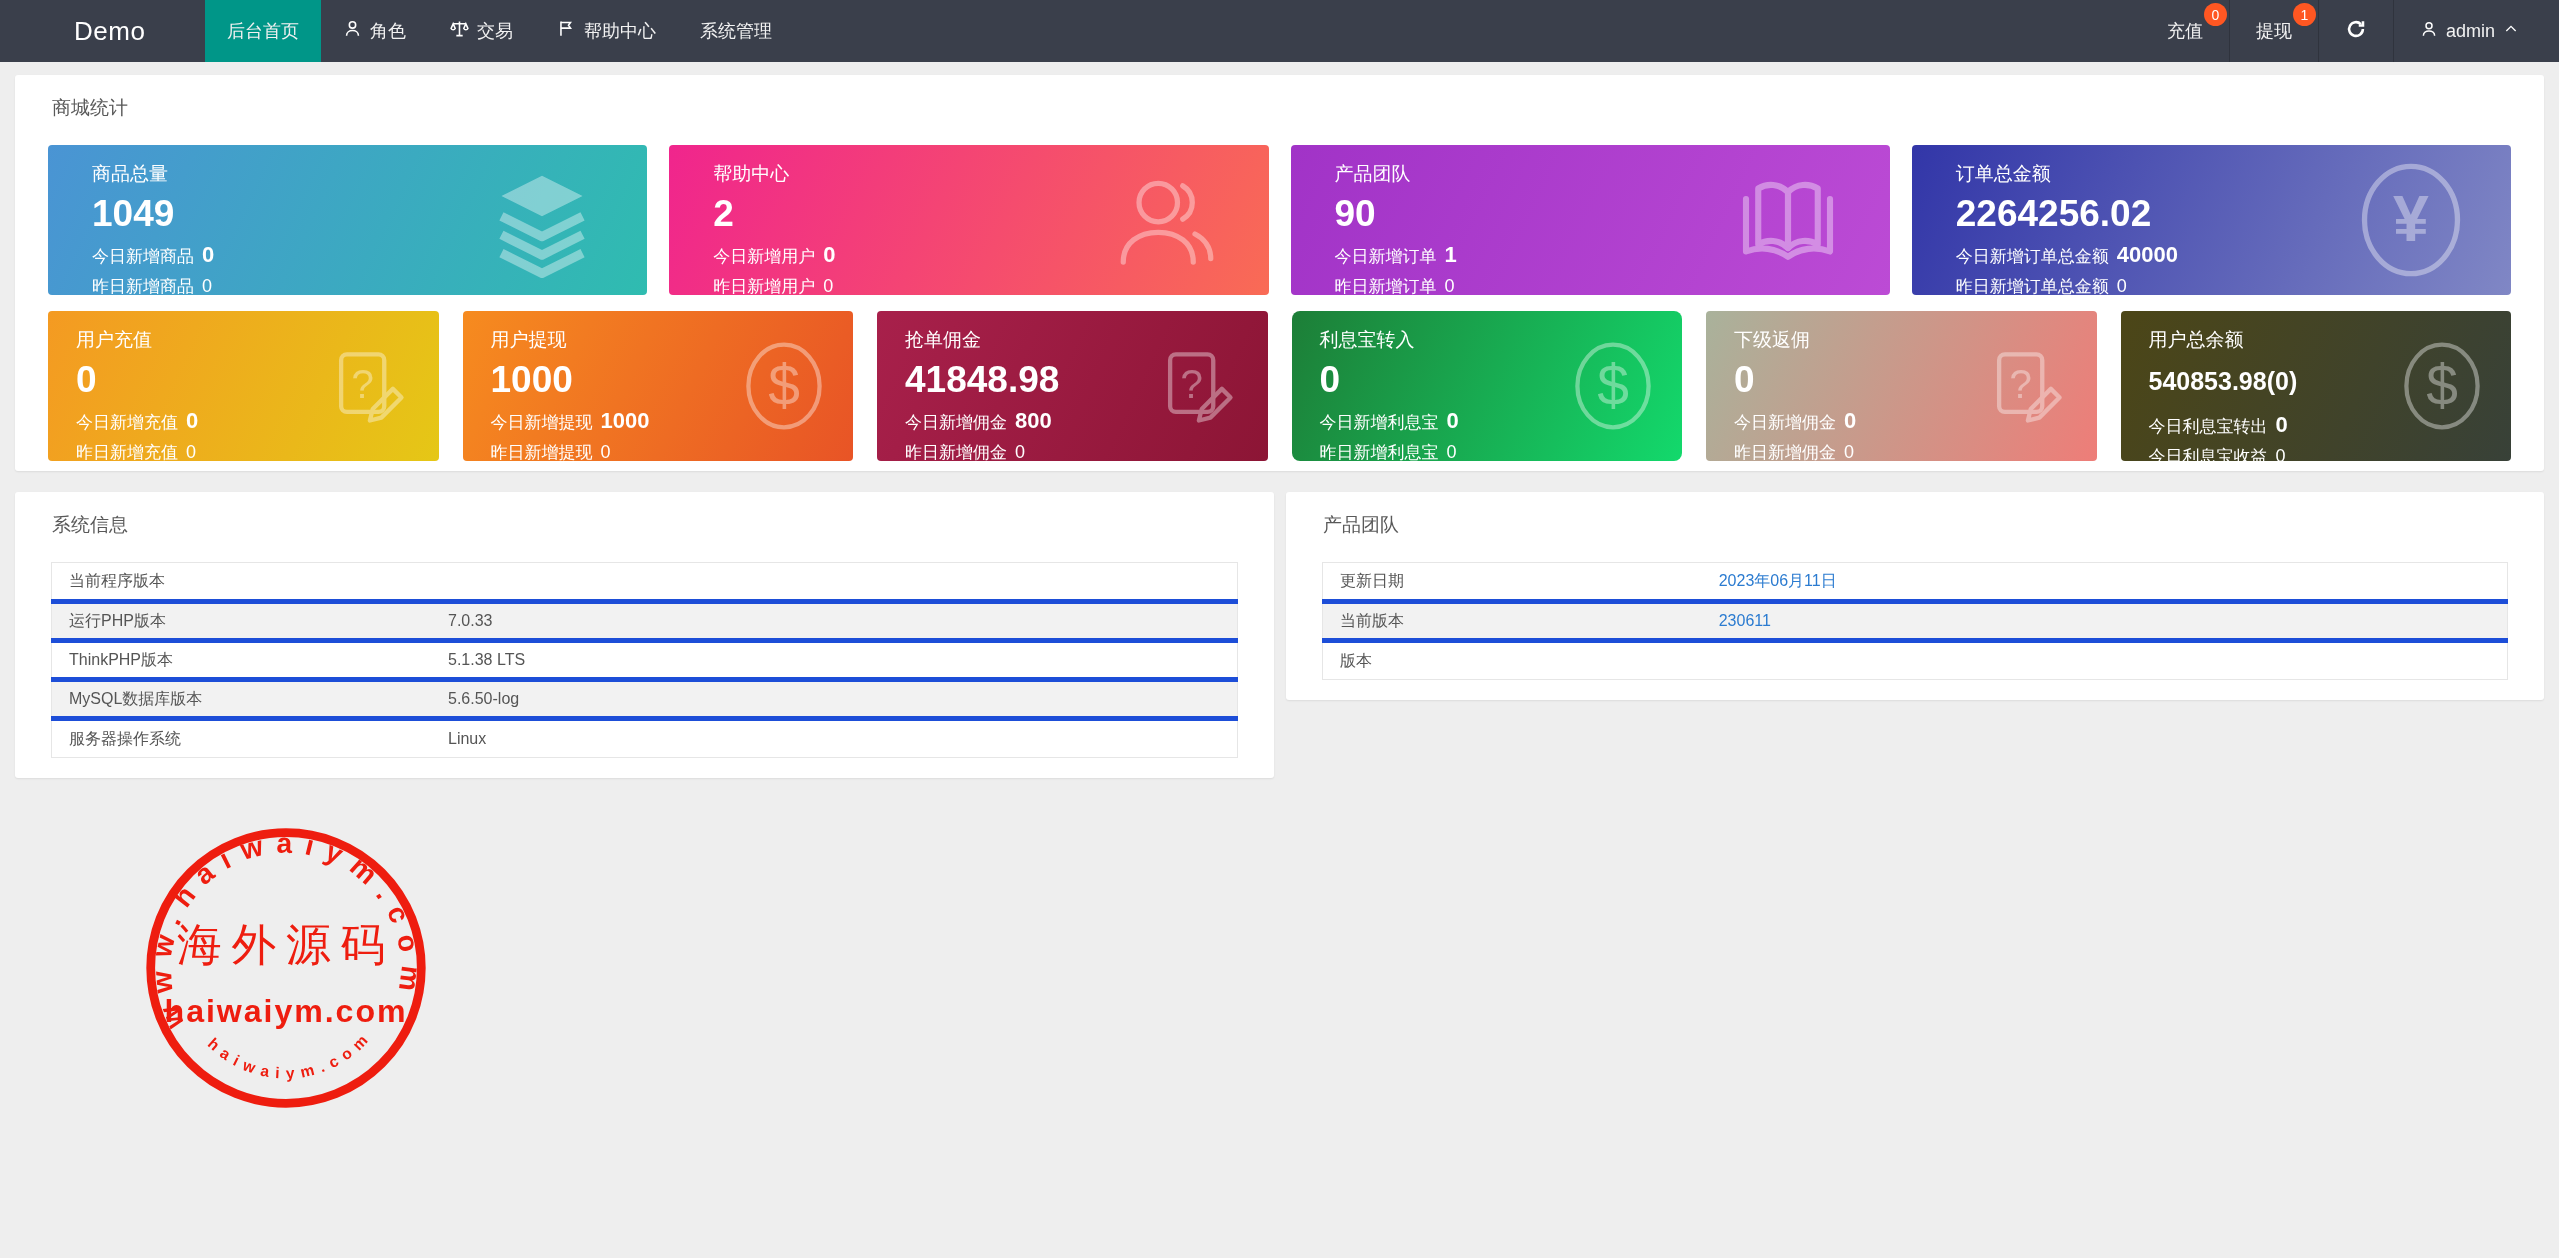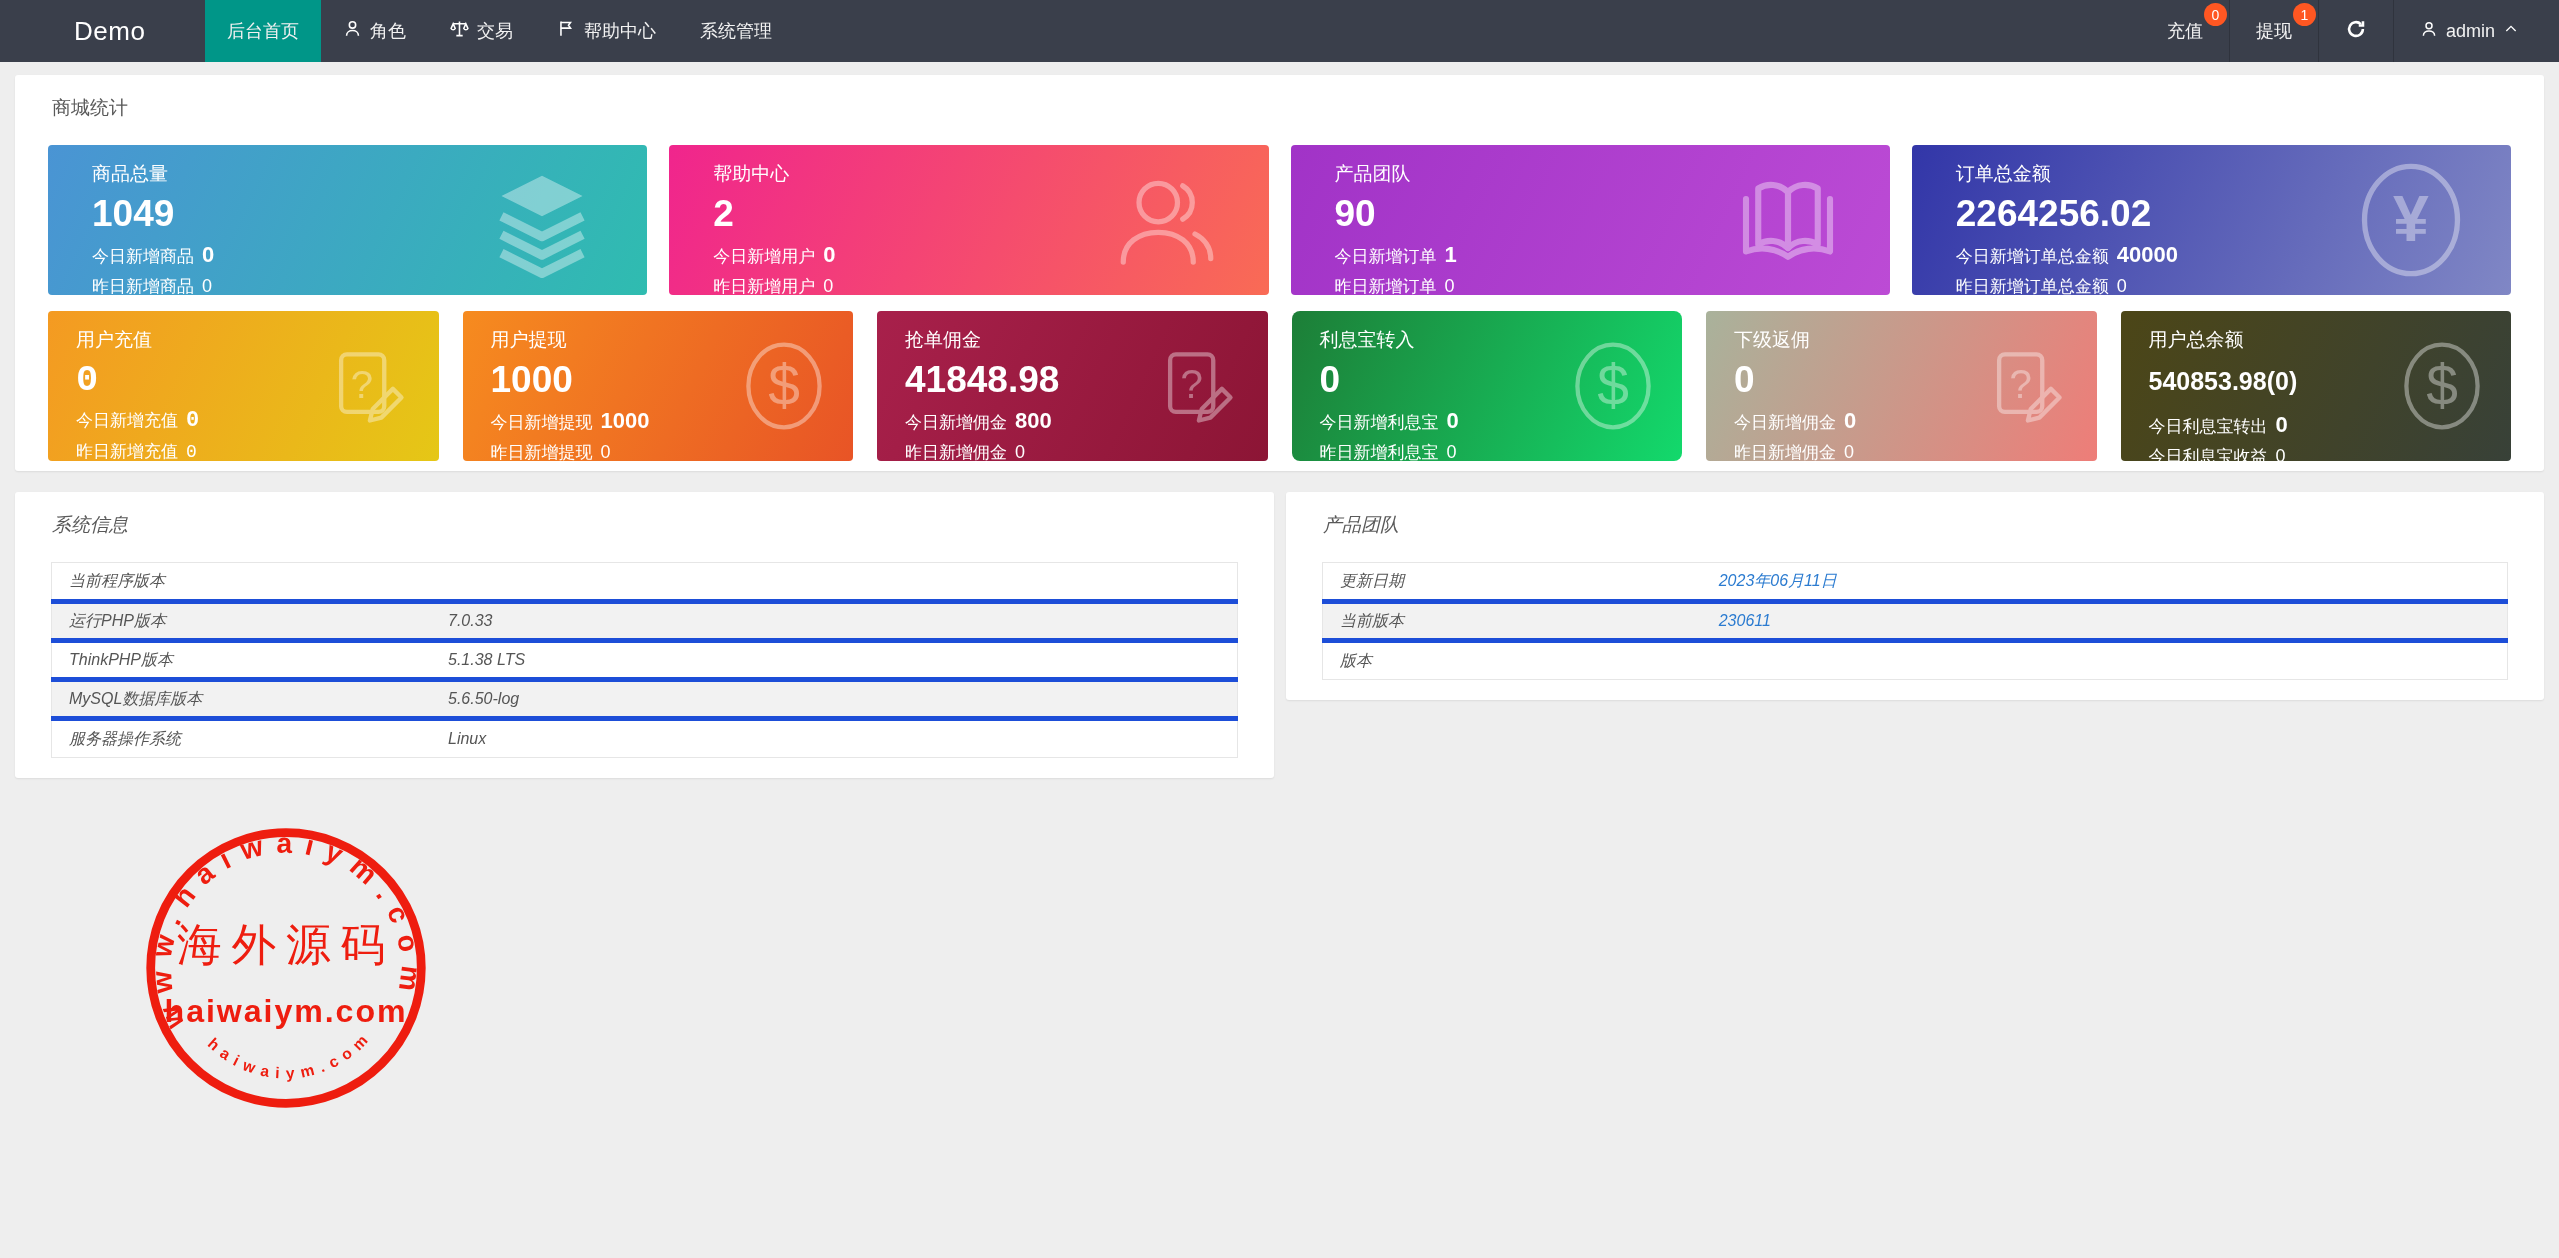--- a/index.html
+++ b/index.html
@@ -60,28 +60,28 @@
     position:absolute; right:46px; top:50%; transform:translateY(-50%);
     opacity:0.38;
   }
   .cards-row.second .card-icon { right:26px; }
   .card-icon svg { display:block; }
   
   .g1  { background:linear-gradient(115deg,#4a94d4,#2fbcb0); }
   .g2  { background:linear-gradient(115deg,#f0258d,#f96b55); }
   .g3  { background:linear-gradient(115deg,#a133c7,#bc4bd5); }
   .g4  { background:linear-gradient(115deg,#3236a8,#8087c5); }
-  .g5  { background:linear-gradient(115deg,#f49a22,#e5c716);font-family:Liberation Mono, monospace; }
+  .g5  { background:linear-gradient(115deg,#f49a22,#e5c716); }
   .g6  { background:linear-gradient(115deg,#f68b1f,#e85426); }
   .g7  { background:linear-gradient(115deg,#a8204b,#8c1535); }
   .g8  { background:linear-gradient(115deg,#1d7e37,#13d96c);border-radius:8px; }
   .g9  { background:linear-gradient(115deg,#a9b29b,#ee7d78); }
   .g10 { background:linear-gradient(115deg,#4c4617,#384138); }
   
-  .bottom-wrap { display:flex; gap:12px; margin:21px 15px 0 15px; align-items:flex-start;font-style:italic; }
+  .bottom-wrap { display:flex; gap:12px; margin:21px 15px 0 15px; align-items:flex-start; }
   .info-panel { width:1259px; }
   .team-panel { flex:1; }
   .info-table { width:calc(100% - 36px); margin:0 18px; border:1px solid #e6e6e6; border-collapse:collapse; }
   .info-table td { height:39px; font-size:16px; color:#555; padding-left:17px; border-top:5px solid #1d4ed8; }
   .info-table tr:first-child td { border-top:none; }
   .info-table tr.striped { background:#f2f2f2; }
   .info-table td.label-cell { width:32%; }
   .info-table a { color:#2b7bd0; text-decoration:none; }
   
   .watermark { position:absolute; left:140px; top:822px; width:292px; height:292px; }

